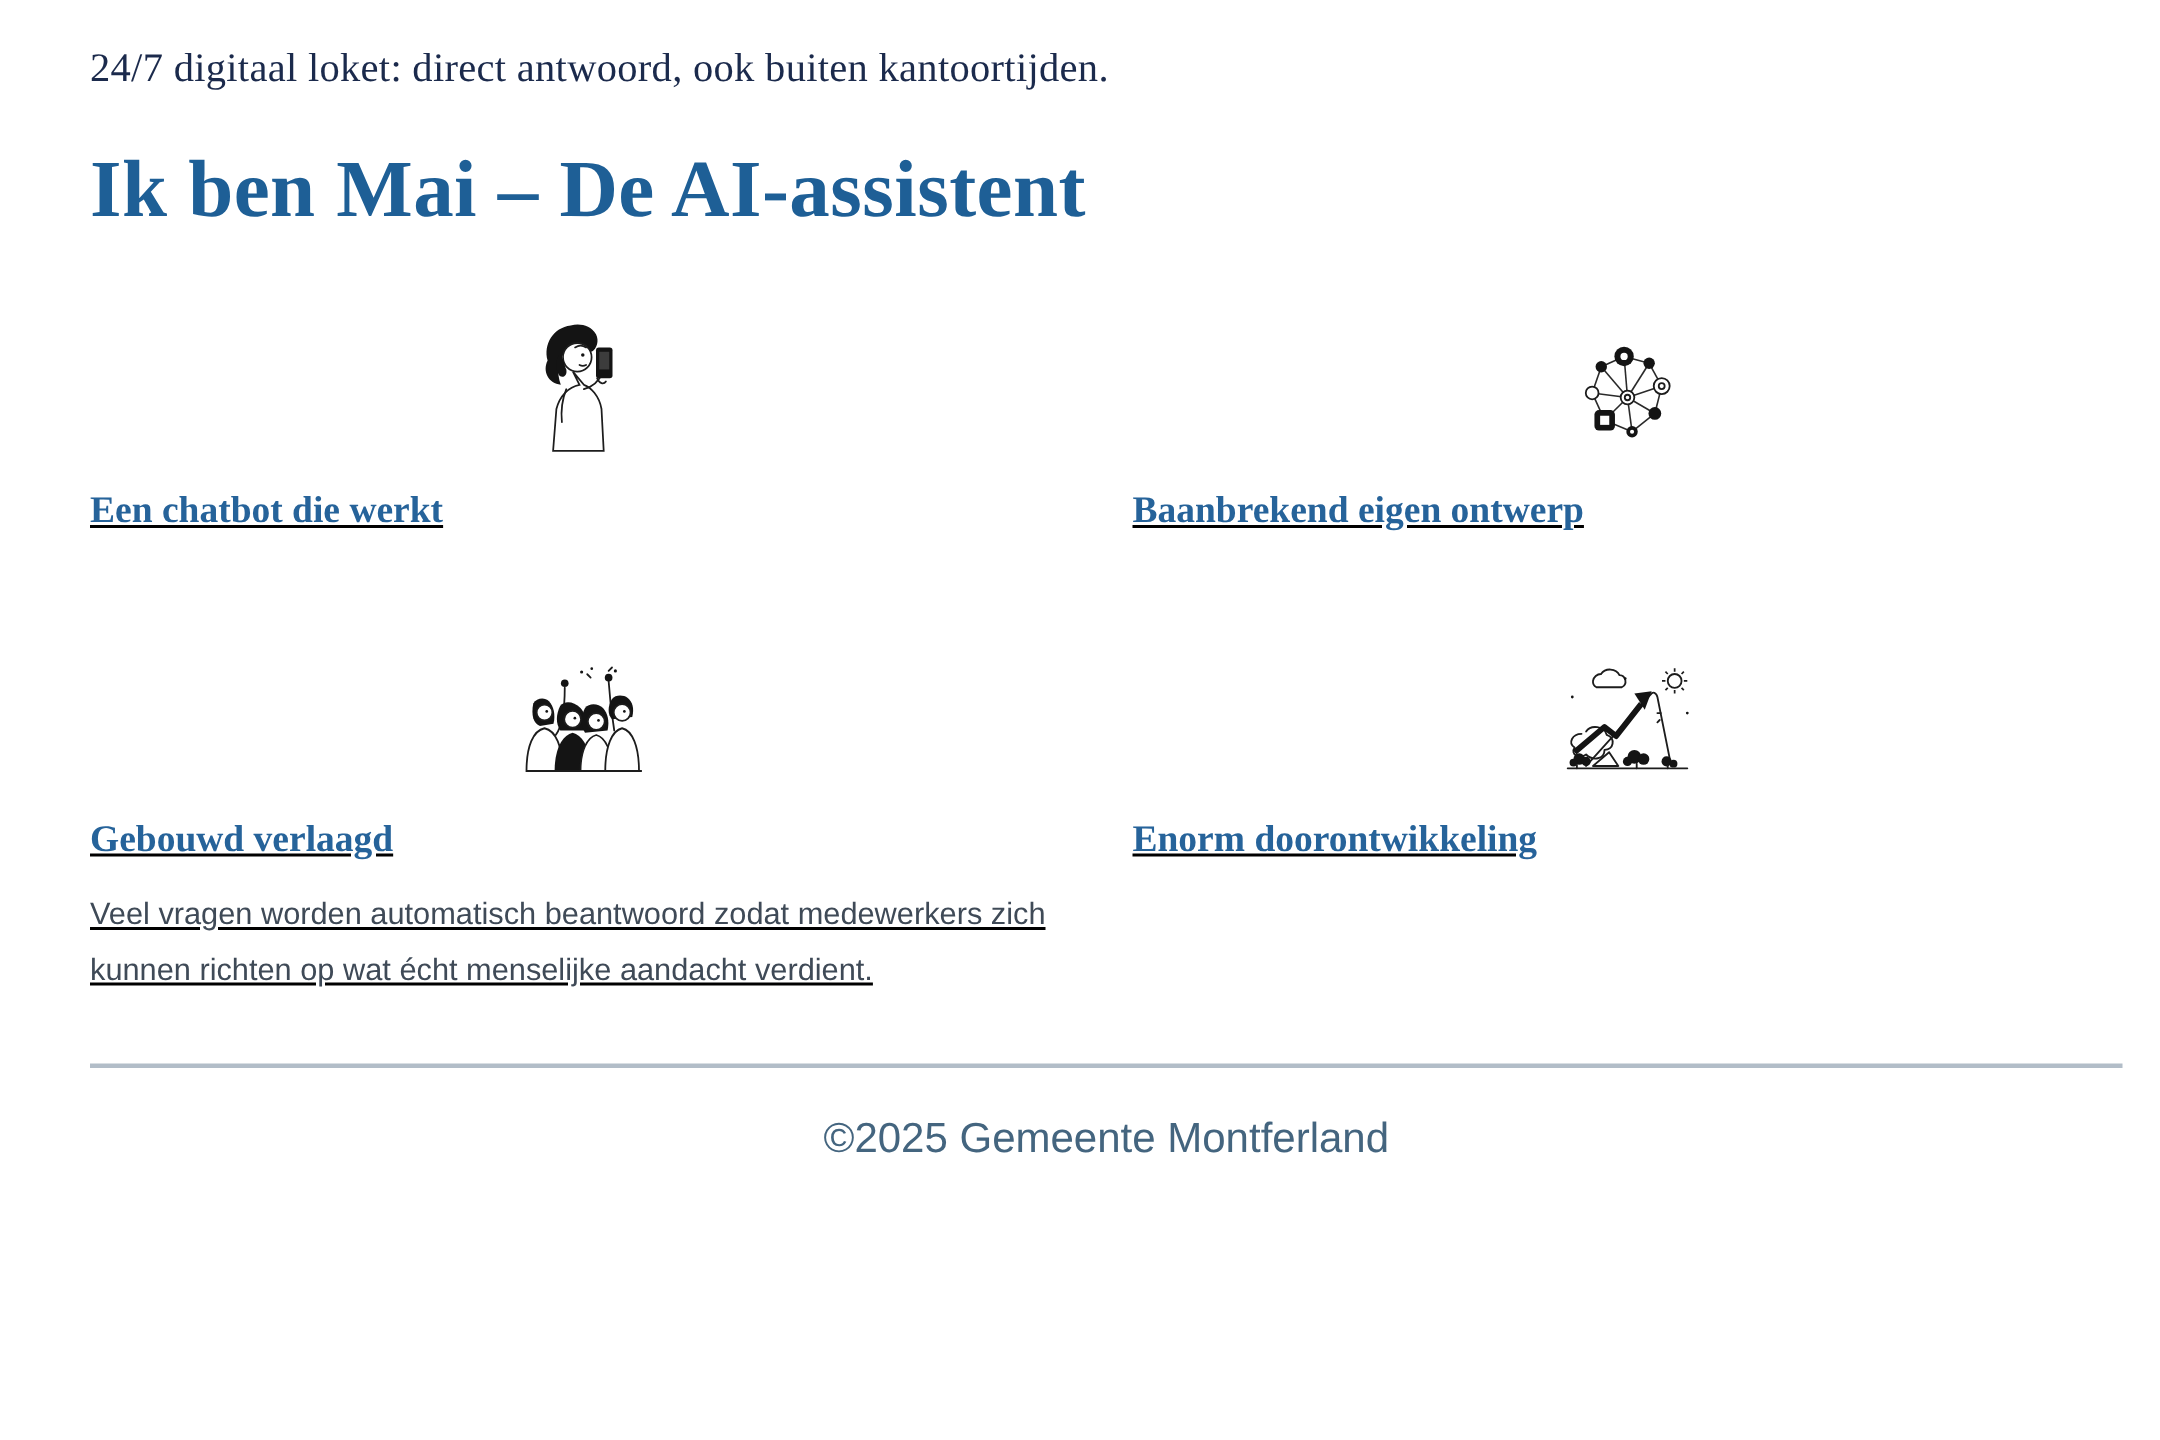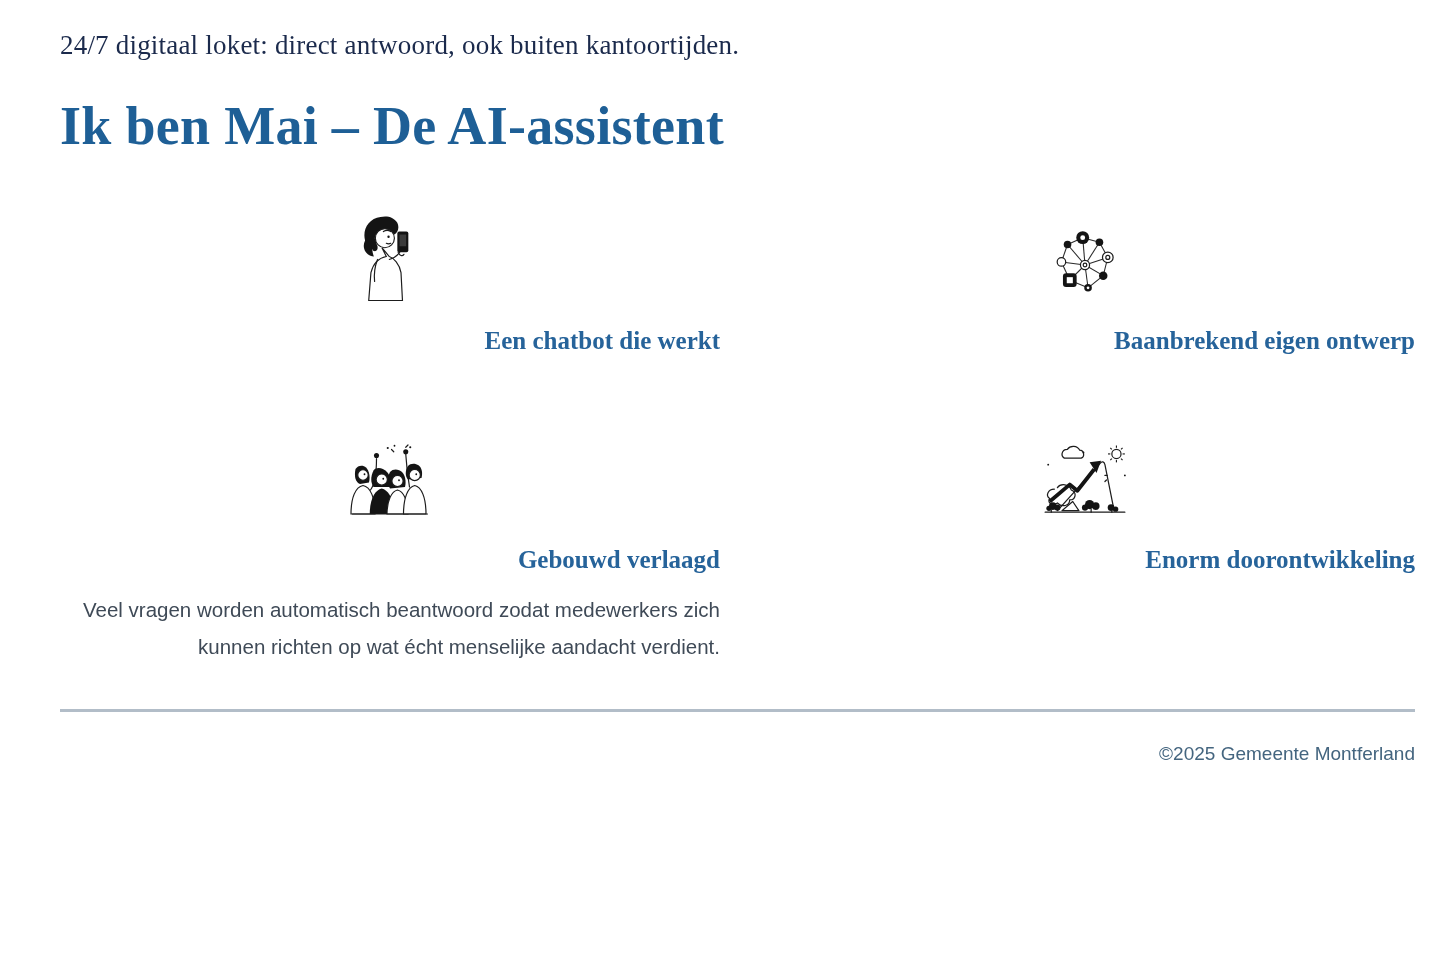--- a/index.html
+++ b/index.html
@@ -28,21 +28,21 @@
     letter-spacing: 0.3px;
   }
 
   .cards {
     display: grid;
     grid-template-columns: 1fr 1fr;
     column-gap: 35px;
     row-gap: 58px;
     margin-top: 54px;
   }
-  .card { text-align: right; }
+  .card { text-align: left; text-decoration: underline; }
   .icon-wrap {
     height: 92px;
     display: flex;
     align-items: flex-end;
     justify-content: center;
     margin-bottom: 24px;
   }
   .card-title {
     font-family: "Liberation Serif", serif;
     font-weight: 700;
@@ -57,22 +57,22 @@
     margin: 0 auto;
     max-width: 660px;
   }
 
   .divider {
     border: none;
     border-top: 3px solid #b2bdc8;
     margin: 44px 0 0 0;
   }
   .footer-text {
-    text-align: right;
-    font-size: 19px;
+    text-align: center;
+    font-size: 28px;
     color: #44657f;
     margin: 31px 0 0 0;
   }
 
   svg .ln { stroke: #1d1d1d; stroke-width: 1.6; fill: none; stroke-linecap: round; stroke-linejoin: round; }
   svg .fl { fill: #141414; stroke: none; }
   svg .wh { fill: #ffffff; stroke: #1d1d1d; stroke-width: 1.6; }
 </style>
 </head>
 <body>

